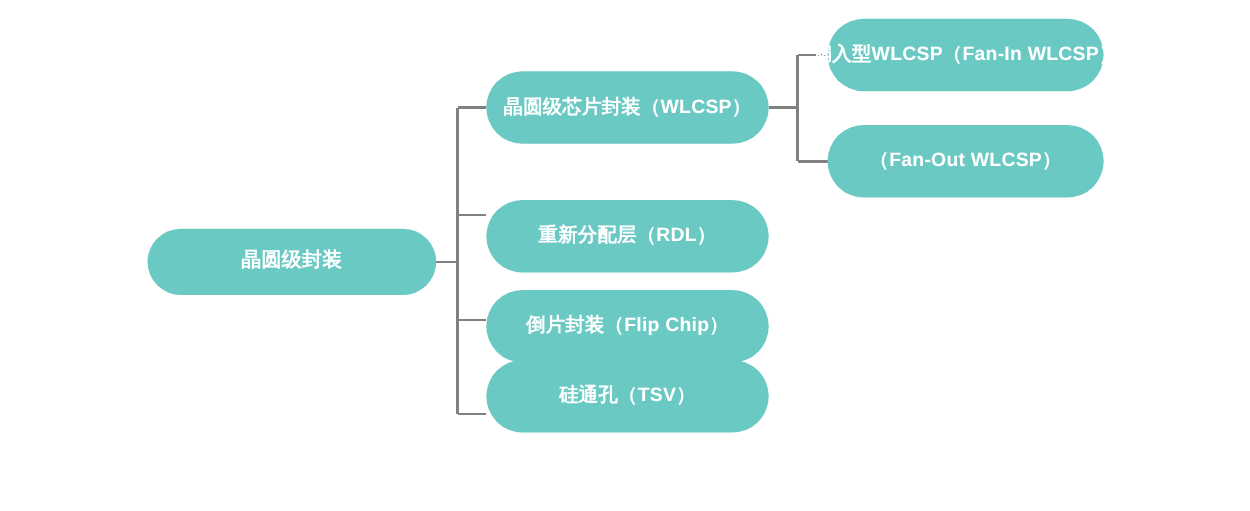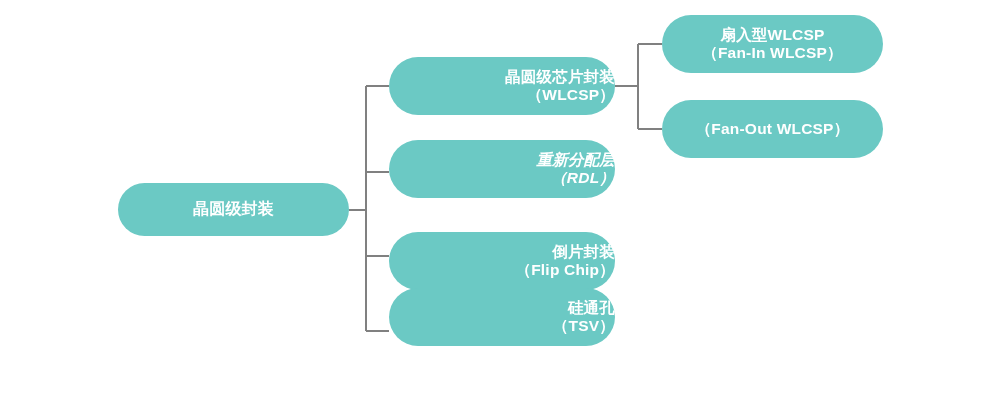--- a/index.html
+++ b/index.html
@@ -24,21 +24,21 @@
     width: 1000px;
     height: 409px;
     pointer-events: none;
   }
   .node {
     position: absolute;
     box-sizing: border-box;
     display: flex;
     align-items: center;
     justify-content: center;
-    flex-direction: column;
+    flex-direction: row;
     background: #6BC9C4;
     color: #ffffff;
     font-weight: bold;
     text-align: center;
     line-height: 1.18;
     letter-spacing: 0.2px;
     white-space: nowrap;
   }
   .node-line {
     display: block;
@@ -53,24 +53,23 @@
     font-size: 16px;
     text-align: center;
   }
   
   .node--l2 {
     left: 389px;
     width: 226px;
     height: 58px;
     border-radius: 29px;
     font-size: 15.5px;
-    align-items: flex-end;
   }
   .node--l2.pos-0 { top: 57px; }
-  .node--l2.pos-1 { top: 140px; font-style: italic; }
+  .node--l2.pos-1 { top: 160px; }
   .node--l2.pos-2 { top: 232px; }
   .node--l2.pos-3 { top: 288px; }
   
   .node--l3 {
     left: 662px;
     width: 221px;
     height: 58px;
     border-radius: 29px;
     font-size: 15.5px;
   }

